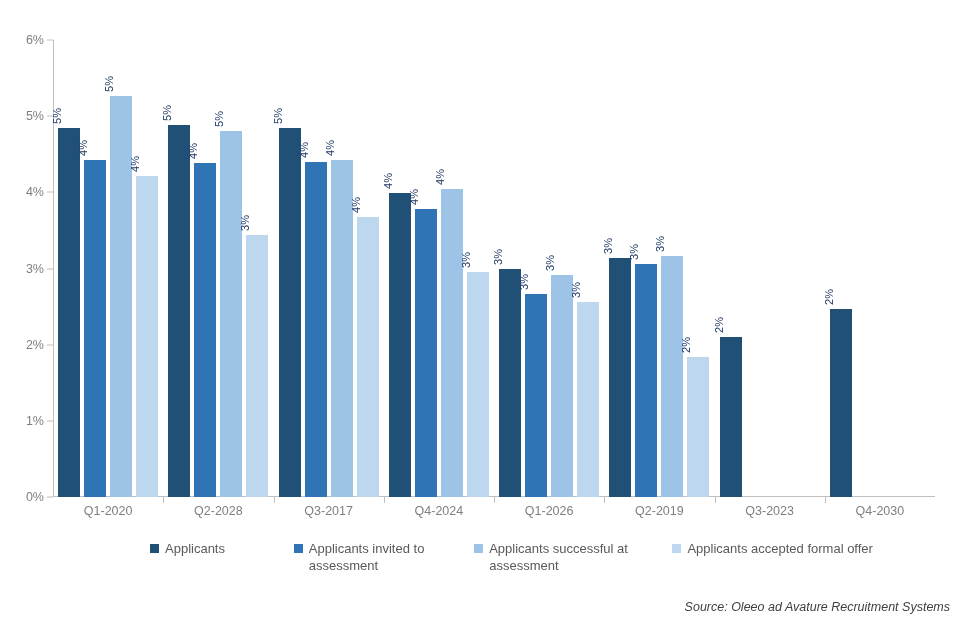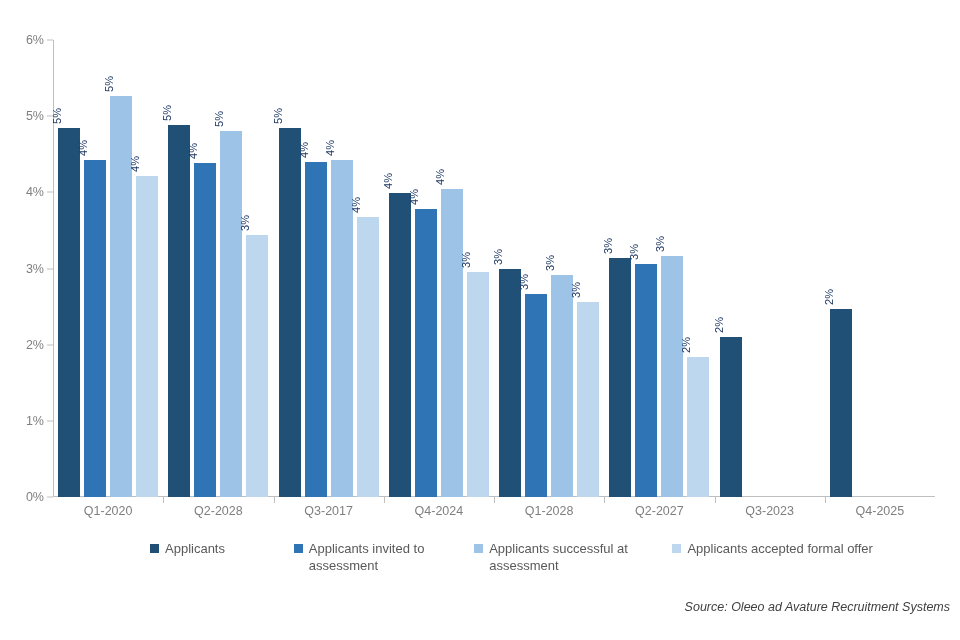--- a/index.html
+++ b/index.html
@@ -333,24 +333,24 @@
           </div>
         </div>
       </div>
   </div>
 
   <div id="xlabels">
       <div class="xlabel">Q1-2020</div>
       <div class="xlabel">Q2-2028</div>
       <div class="xlabel">Q3-2017</div>
       <div class="xlabel">Q4-2024</div>
-      <div class="xlabel">Q1-2028</div>
-      <div class="xlabel">Q2-2027</div>
+      <div class="xlabel">Q1-2026</div>
+      <div class="xlabel">Q2-2019</div>
       <div class="xlabel">Q3-2023</div>
-      <div class="xlabel">Q4-2025</div>
+      <div class="xlabel">Q4-2030</div>
     </div>
 
   <div id="source">Source: Oleeo ad Avature Recruitment Systems</div>
 
   <div id="legend">
       <div class="legend-item i0">
         <span class="legend-swatch" style="background: rgb(33, 80, 118);"></span>
         <span class="legend-text">Applicants</span>
       </div>
       <div class="legend-item i1">

